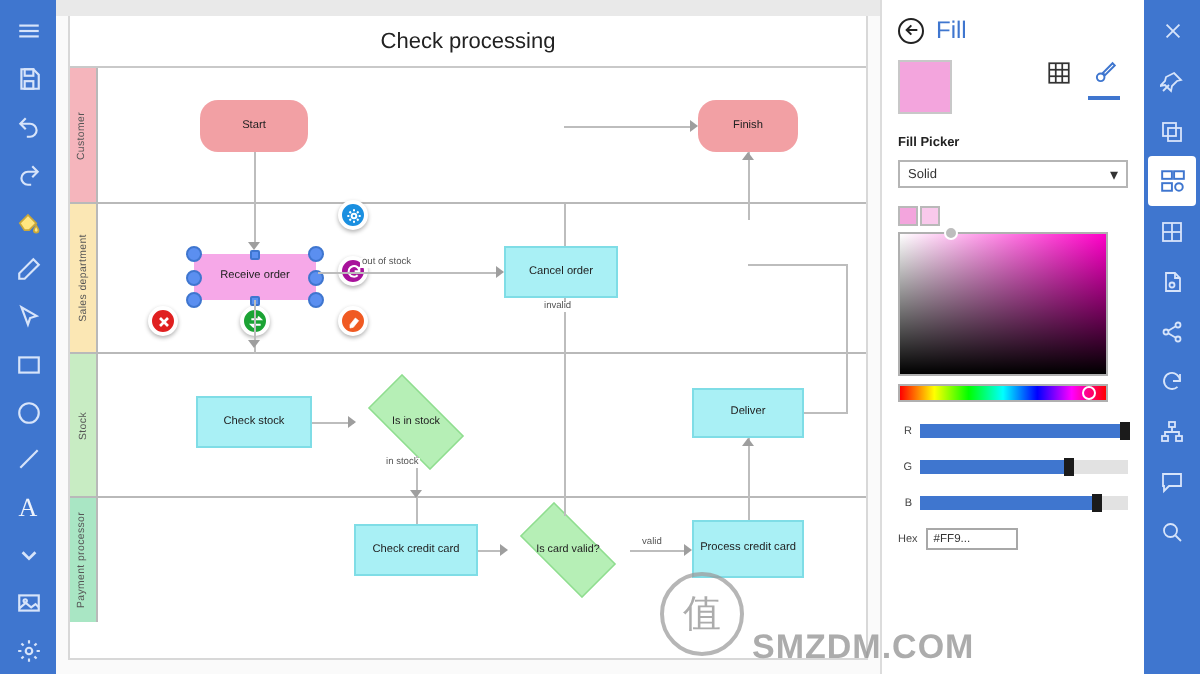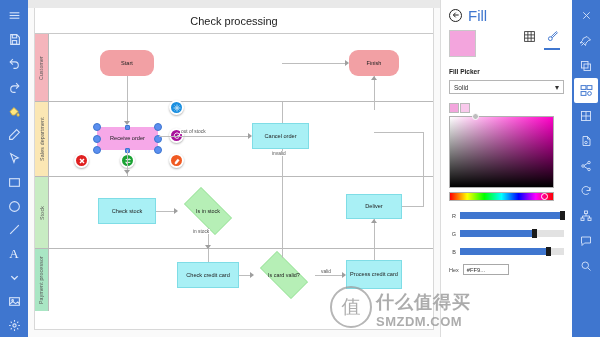--- a/index.html
+++ b/index.html
@@ -98,21 +98,21 @@
 
   
   #right-panel{
     position:absolute; left:440px; top:0; width:132px; height:337px;
     background:#ffffff; border-left:1px solid #dcdcdc;
     padding:6px 8px;
   }
   #panel-head{ display:flex; align-items:center; gap:6px; height:18px; }
   #back-btn{ width:13px; height:13px; border-radius:50%; border:1.4px solid #222;
     display:flex; align-items:center; justify-content:center; }
-  #panel-title{ font-size:15px; color:#3f76cf; }
+  #panel-title{ font-size:12px; color:#3f76cf; }
   #swatch-row{ display:flex; align-items:flex-start; justify-content:space-between; margin-top:6px; }
   #fill-swatch{ width:27px; height:27px; background:#f3a5dd; border:1px solid #c8c8c8; }
   #mode-icons{ display:flex; gap:7px; align-items:flex-end; padding-right:4px; }
   .mode-ic{ width:16px; height:20px; display:flex; flex-direction:column;
             align-items:center; justify-content:flex-start; color:#333; }
   .mode-ic.active{ color:#3f76cf; border-bottom:2px solid #3f76cf; padding-bottom:1px; }
   #fill-picker-label{ font-size:6.5px; font-weight:bold; color:#222; margin-top:11px; }
   #fill-type-select{
     margin-top:5px; width:100%; height:14px; border:1px solid #b5b5b5;
     background:#fff; font-size:6.5px; color:#333; display:flex; align-items:center;
@@ -162,21 +162,21 @@
 
   
   #wm{ position:absolute; left:330px; top:286px; width:240px; height:50px;
        pointer-events:none; opacity:.72; }
   #wm-circle{ position:absolute; left:0; top:0; width:42px; height:42px;
       border:2px solid #9a9a9a; border-radius:50%;
       display:flex; align-items:center; justify-content:center;
       font-size:19px; color:#8d8d8d; }
   #wm-text{ position:absolute; left:46px; top:4px; font-size:18px; color:#8d8d8d;
       font-weight:bold; letter-spacing:1px; }
-  #wm-sub{ position:absolute; left:46px; top:28px; font-size:13px; color:#8d8d8d;
+  #wm-sub{ position:absolute; left:46px; top:28px; font-size:17px; color:#8d8d8d;
       font-weight:bold; letter-spacing:.5px; }
 </style>
 </head>
 <body>
 
 <div id="app">
 
   <div id="left-toolbar">
     <div class="tool">
       <svg width="13" height="13" viewBox="0 0 24 24" fill="none" stroke="currentColor" stroke-width="2">
@@ -572,17 +572,16 @@
     <div class="rtool">
       <svg width="12" height="12" viewBox="0 0 24 24" fill="none" stroke="currentColor" stroke-width="1.8">
         <circle cx="10.5" cy="10.5" r="6.5"></circle>
           <line x1="15.5" y1="15.5" x2="21" y2="21"></line>
       </svg>
     </div>
   </div>
 
   <div id="wm">
     <div id="wm-circle">值</div>
-    <div id="wm-text">什么值得买</div>
     <div id="wm-sub">SMZDM.COM</div>
   </div>
 
 </div>
 
 </body></html>

